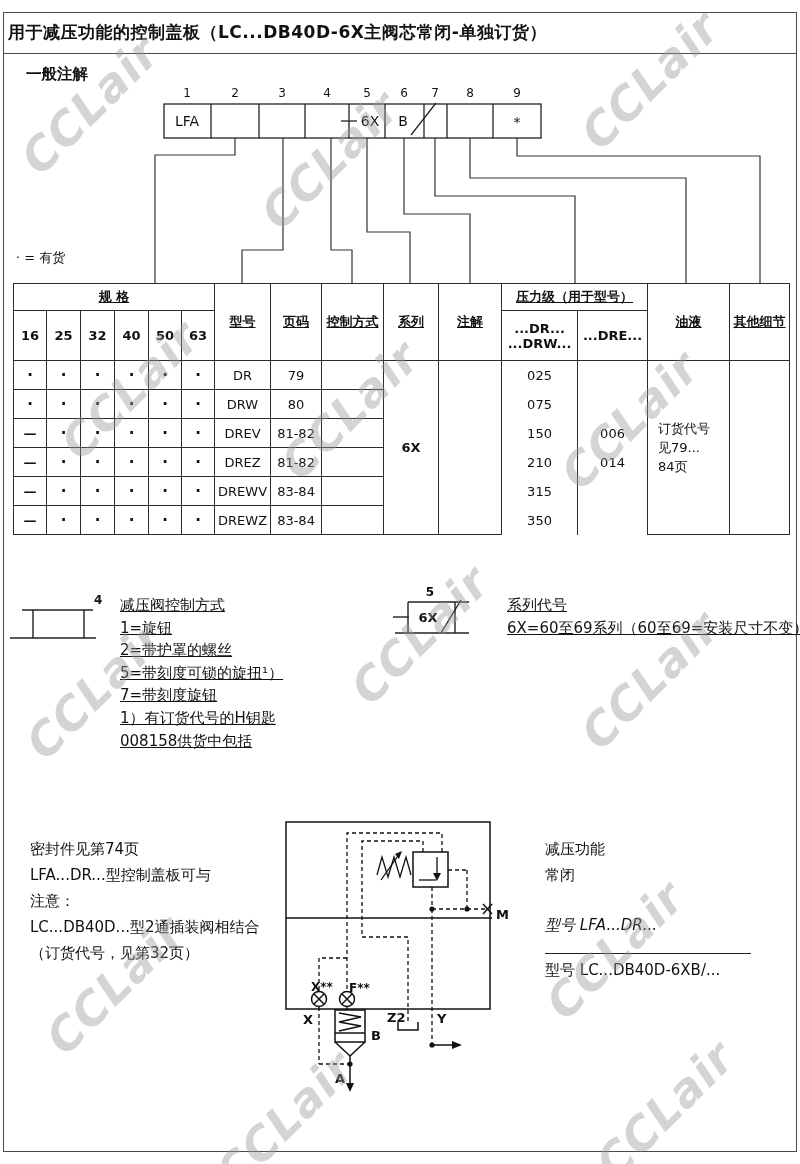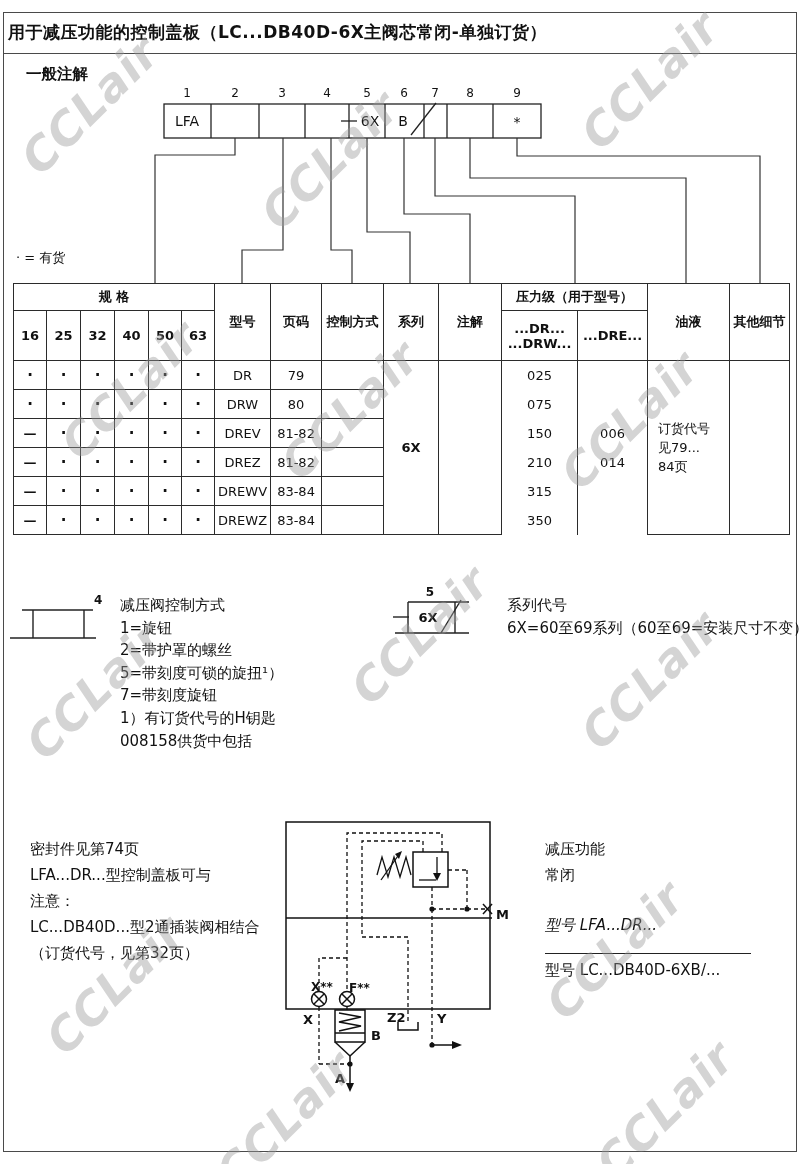--- a/index.html
+++ b/index.html
@@ -18,24 +18,24 @@
   table.spec{position:absolute;left:13px;top:283px;width:776px;border-collapse:collapse;
              table-layout:fixed;font-size:13px;}
   table.spec td,table.spec th{border:1px solid #2b2b2b;padding:0;text-align:center;
              vertical-align:middle;font-weight:600;overflow:hidden;}
   table.spec th{font-size:13px;}
   table.spec .np{border-top:none;border-bottom:none;font-weight:500;}
   table.spec .dot{font-size:15px;font-weight:bold;}
   table.spec .dash{font-size:13px;font-weight:bold;}
   table.spec .model{font-weight:500;}
   table.spec .fluid{text-align:left;padding-left:10px;line-height:19px;font-weight:500;}
-  .hr1{height:27px;} .hr2{height:50px;} .br{height:29px;}
+  .hr1{height:27px;text-decoration:underline;} .hr2{height:50px;} .br{height:29px;}
   
   .block{line-height:26px;font-size:15px;white-space:nowrap;}
-  .legendtext{line-height:22.6px;font-size:15px;white-space:nowrap;}
+  .legendtext{line-height:22.6px;font-size:15px;white-space:nowrap;text-decoration:underline;}
   .model-line{border-bottom:1.5px solid #222;width:206px;padding-bottom:15px;margin-top:24px;font-style:italic;}
   .wm{position:absolute;z-index:9;font-size:46px;font-weight:bold;font-style:italic;
       color:#9a9a9a;opacity:.42;transform:translate(-50%,-50%) rotate(-45deg);
       pointer-events:none;letter-spacing:1px;white-space:nowrap;}
 </style>
 </head>
 <body>
 
 <div id="page">
 

